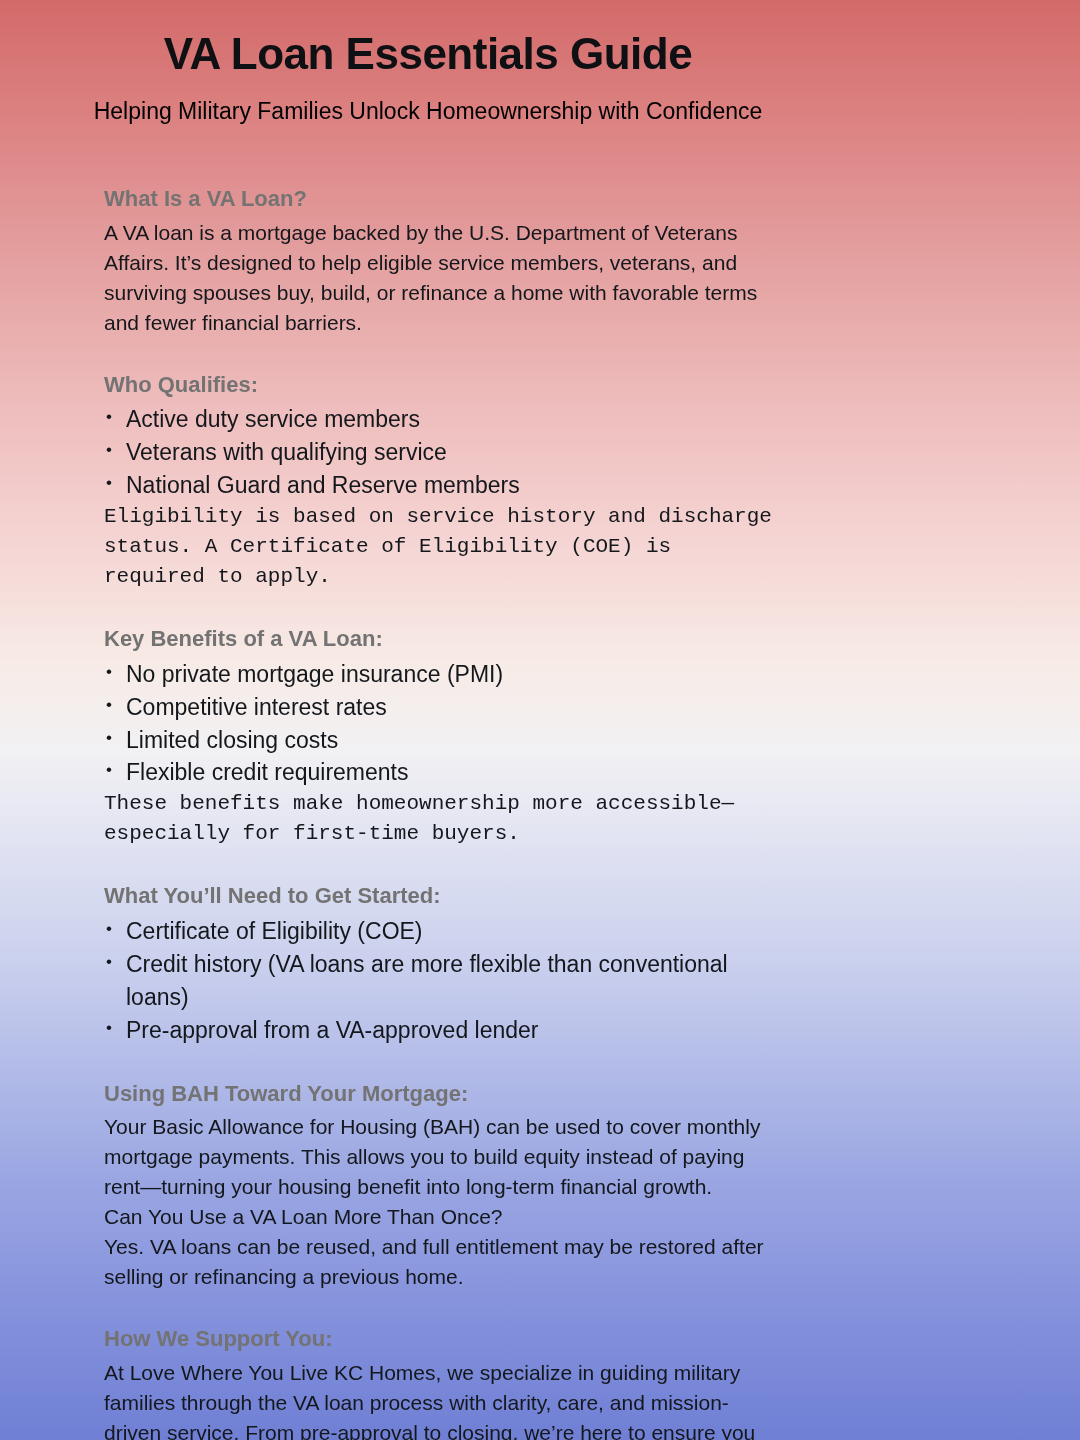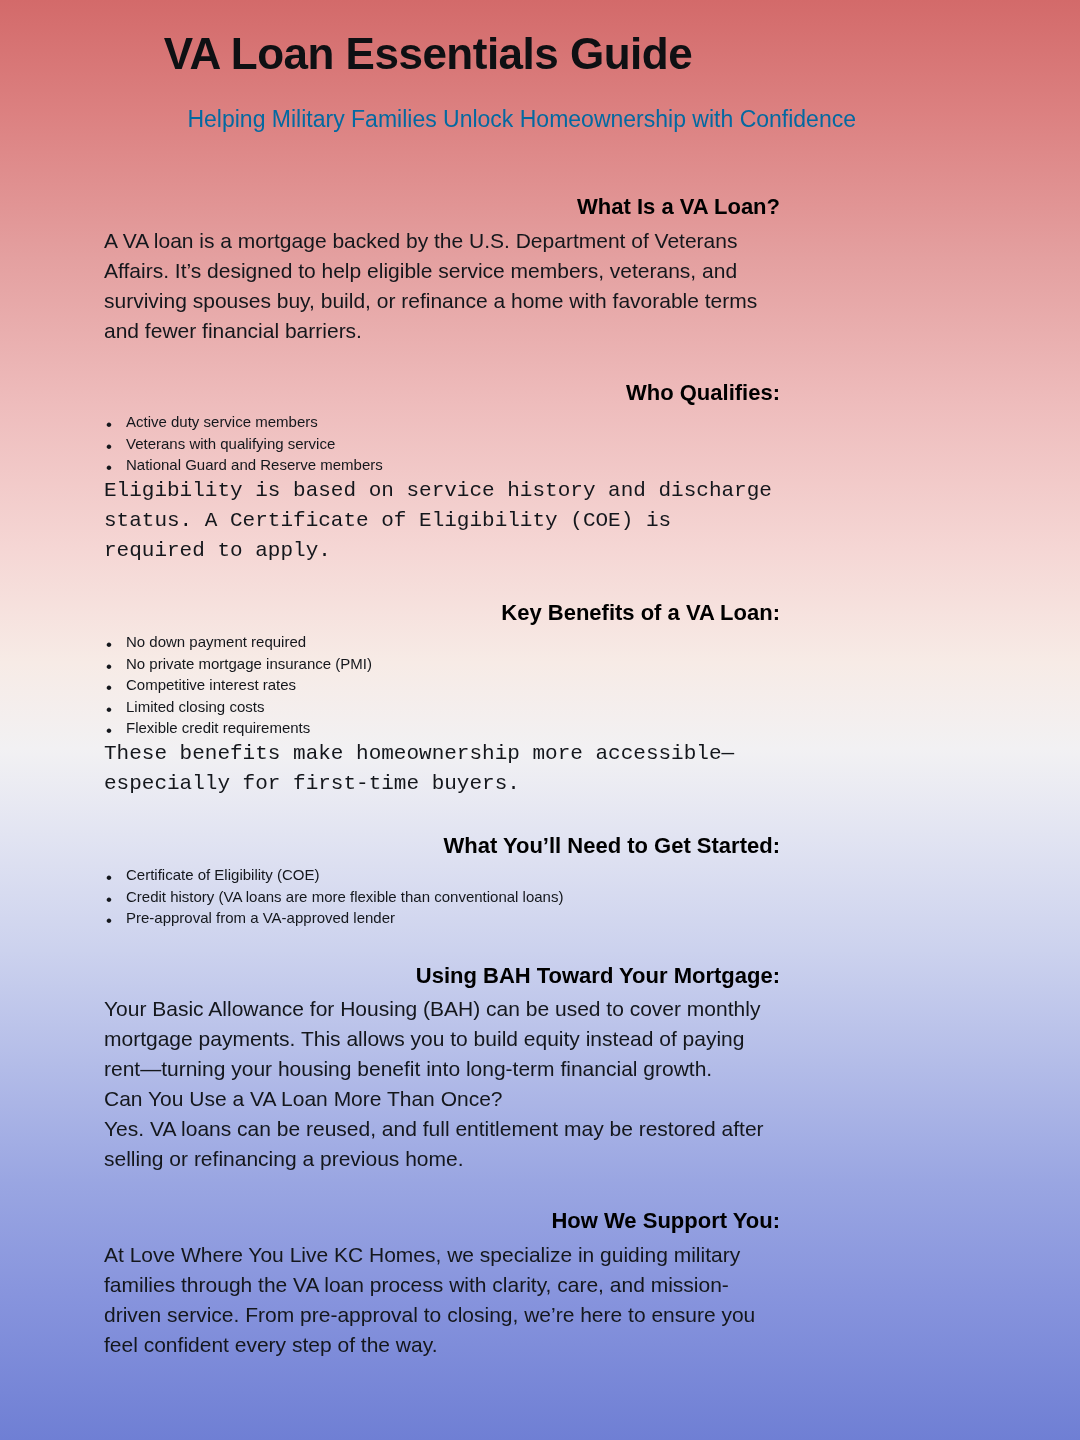--- a/index.html
+++ b/index.html
@@ -40,57 +40,55 @@
   .title {
     font-size: 44px;
     font-weight: bold;
     letter-spacing: -0.5px;
     color: #0e1013;
     margin: 0;
     line-height: 1.1;
   }
   .subtitle {
     font-size: 23px;
-    color: #0369a1;
-    margin: 28px 0 0 0;
+    color: #000000;
+    margin: 20px 0 0 0;
     line-height: 1.2;
     font-weight: normal;
-    text-align: right;
   }
   .content {
     padding: 58px 76px 0 104px;
   }
   .section {
     margin-bottom: 32px;
   }
   .section:last-child {
     margin-bottom: 0;
     margin-top: 16px;
   }
   .heading {
     font-size: 22px;
     font-weight: bold;
-    color: #000000;
+    color: #737373;
     margin: 0 0 4px 0;
     line-height: 1.35;
-    text-align: right;
   }
   .para {
     font-size: 21px;
     line-height: 1.43;
     margin: 0;
     color: #14171c;
   }
   ul.bullets {
     list-style: none;
     margin: 0;
     padding: 0;
   }
   ul.bullets li {
-    font-size: 15px;
+    font-size: 23px;
     line-height: 1.43;
     color: #14171c;
     padding-left: 22px;
     position: relative;
   }
   ul.bullets li:before {
     content: "\2022";
     position: absolute;
     left: 2px;
     top: 0;
@@ -125,21 +123,20 @@
         <li>Active duty service members</li>
         <li>Veterans with qualifying service</li>
         <li>National Guard and Reserve members</li>
       </ul>
       <p class="para after-list">Eligibility is based on service history and discharge status. A Certificate of Eligibility (COE) is required to apply.</p>
     </div>
 
     <div class="section">
       <div class="heading">Key Benefits of a VA Loan:</div>
       <ul class="bullets">
-        <li>No down payment required</li>
         <li>No private mortgage insurance (PMI)</li>
         <li>Competitive interest rates</li>
         <li>Limited closing costs</li>
         <li>Flexible credit requirements</li>
       </ul>
       <p class="para after-list">These benefits make homeownership more accessible—especially for first-time buyers.</p>
     </div>
 
     <div class="section">
       <div class="heading">What You’ll Need to Get Started:</div>

